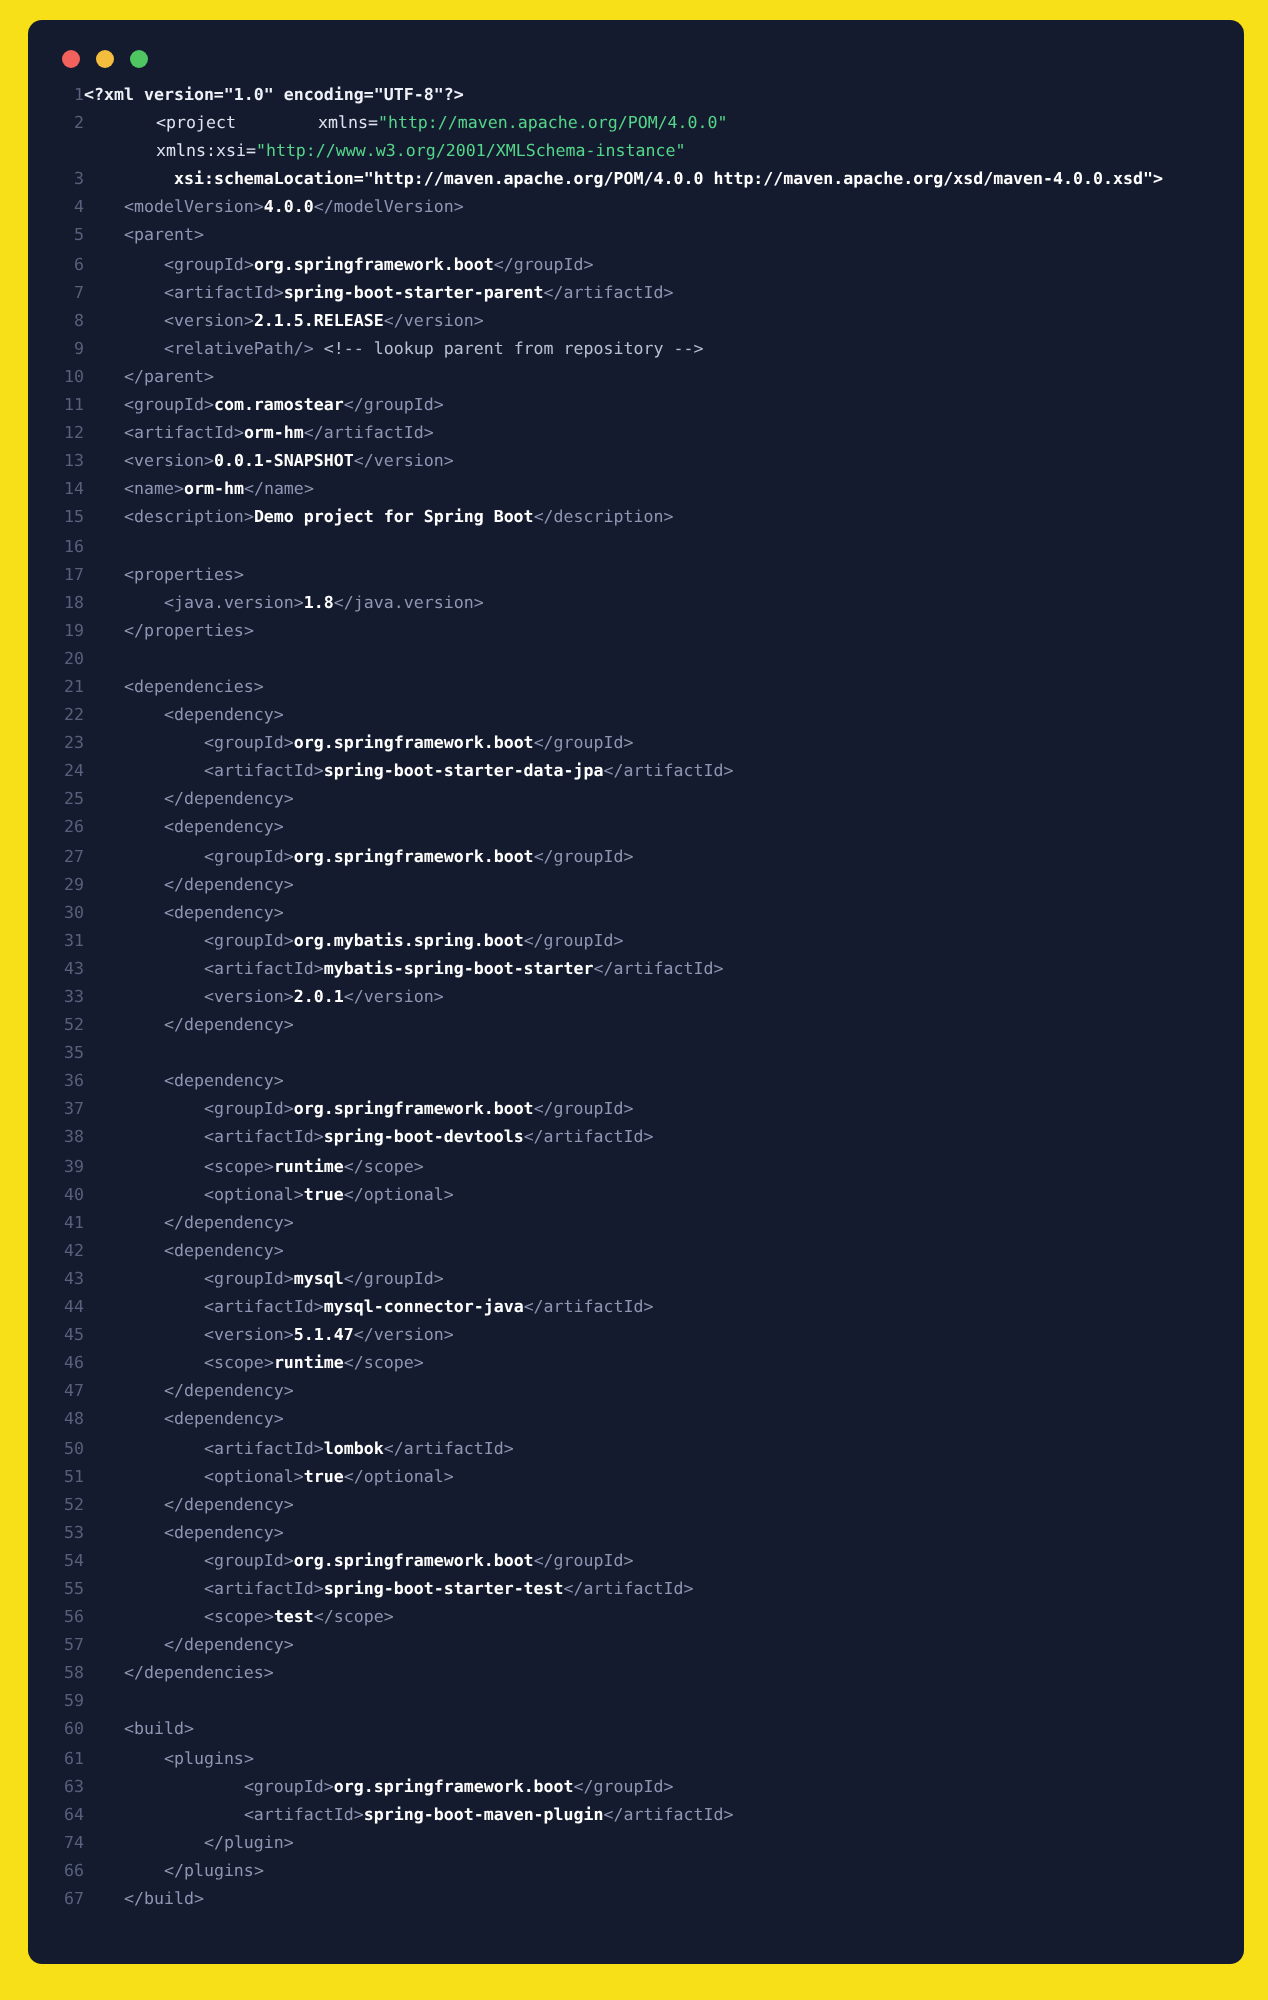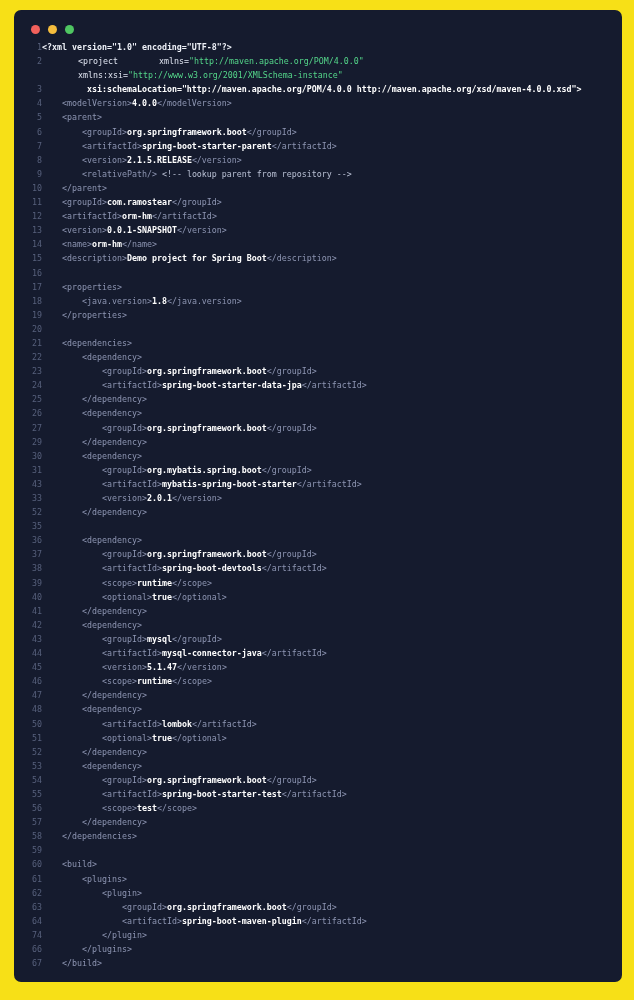--- a/index.html
+++ b/index.html
@@ -335,24 +335,20 @@
           </tr>
           <tr>
             <td class="ln">60</td>
             <td class="src">    <span class="tag">&lt;build</span><span class="punct">&gt;</span></td>
           </tr>
           <tr>
             <td class="ln">61</td>
             <td class="src">        <span class="tag">&lt;plugins</span><span class="punct">&gt;</span></td>
           </tr>
           <tr>
-            <td class="ln">62</td>
-            <td class="src">            <span class="tag">&lt;plugin</span><span class="punct">&gt;</span></td>
-          </tr>
-          <tr>
             <td class="ln">63</td>
             <td class="src">                <span class="tag">&lt;groupId</span><span class="punct">&gt;</span><span class="val">org.springframework.boot</span><span class="tag">&lt;/groupId</span><span class="punct">&gt;</span></td>
           </tr>
           <tr>
             <td class="ln">64</td>
             <td class="src">                <span class="tag">&lt;artifactId</span><span class="punct">&gt;</span><span class="val">spring-boot-maven-plugin</span><span class="tag">&lt;/artifactId</span><span class="punct">&gt;</span></td>
           </tr>
           <tr>
             <td class="ln">74</td>
             <td class="src">            <span class="tag">&lt;/plugin</span><span class="punct">&gt;</span></td>

